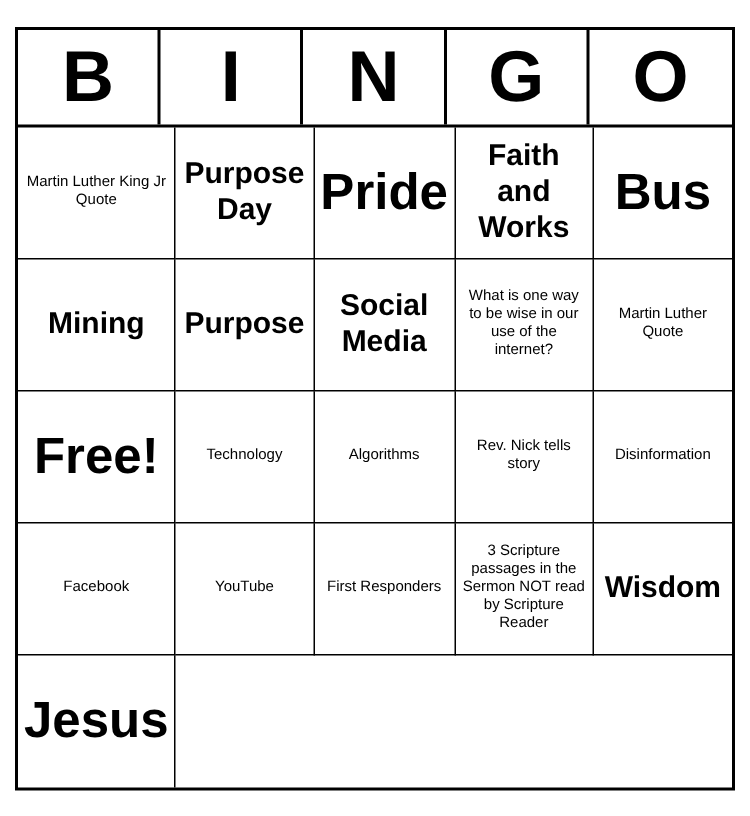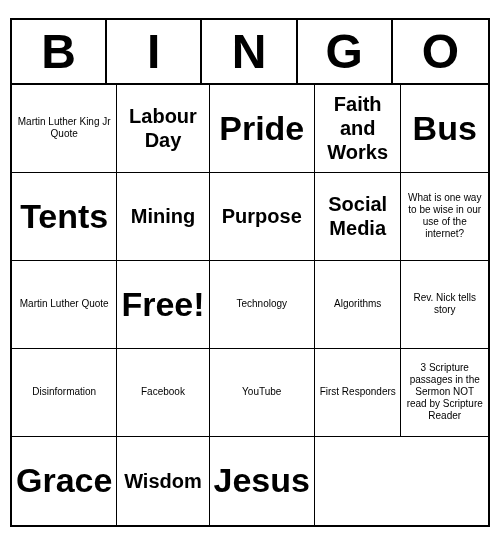--- a/index.html
+++ b/index.html
@@ -101,33 +101,30 @@
       <div class="bingo-letter">I</div>
       <div class="bingo-letter">N</div>
       <div class="bingo-letter">G</div>
       <div class="bingo-letter">O</div>
     </div>
   <div class="bingo-grid">
   <div class="bingo-cell">
         <span class="cell-text small">Martin Luther King Jr Quote</span>
       </div>
       <div class="bingo-cell">
-        <span class="cell-text medium">Labour Day</span>
+        <span class="cell-text medium">Purpose Day</span>
       </div>
       <div class="bingo-cell">
         <span class="cell-text large">Pride</span>
       </div>
       <div class="bingo-cell">
         <span class="cell-text medium">Faith and Works</span>
       </div>
       <div class="bingo-cell">
         <span class="cell-text large">Bus</span>
-      </div>
-      <div class="bingo-cell">
-        <span class="cell-text large">Tents</span>
       </div>
       <div class="bingo-cell">
         <span class="cell-text medium">Mining</span>
       </div>
       <div class="bingo-cell">
         <span class="cell-text medium">Purpose</span>
       </div>
       <div class="bingo-cell">
         <span class="cell-text medium">Social Media</span>
       </div>
@@ -158,22 +155,19 @@
       <div class="bingo-cell">
         <span class="cell-text small">YouTube</span>
       </div>
       <div class="bingo-cell">
         <span class="cell-text small">First Responders</span>
       </div>
       <div class="bingo-cell">
         <span class="cell-text xsmall">3 Scripture passages in the Sermon NOT read by Scripture Reader</span>
       </div>
       <div class="bingo-cell">
-        <span class="cell-text large">Grace</span>
-      </div>
-      <div class="bingo-cell">
         <span class="cell-text medium">Wisdom</span>
       </div>
       <div class="bingo-cell">
         <span class="cell-text large">Jesus</span>
       </div>
     </div>
 </div>
 
 </body></html>

